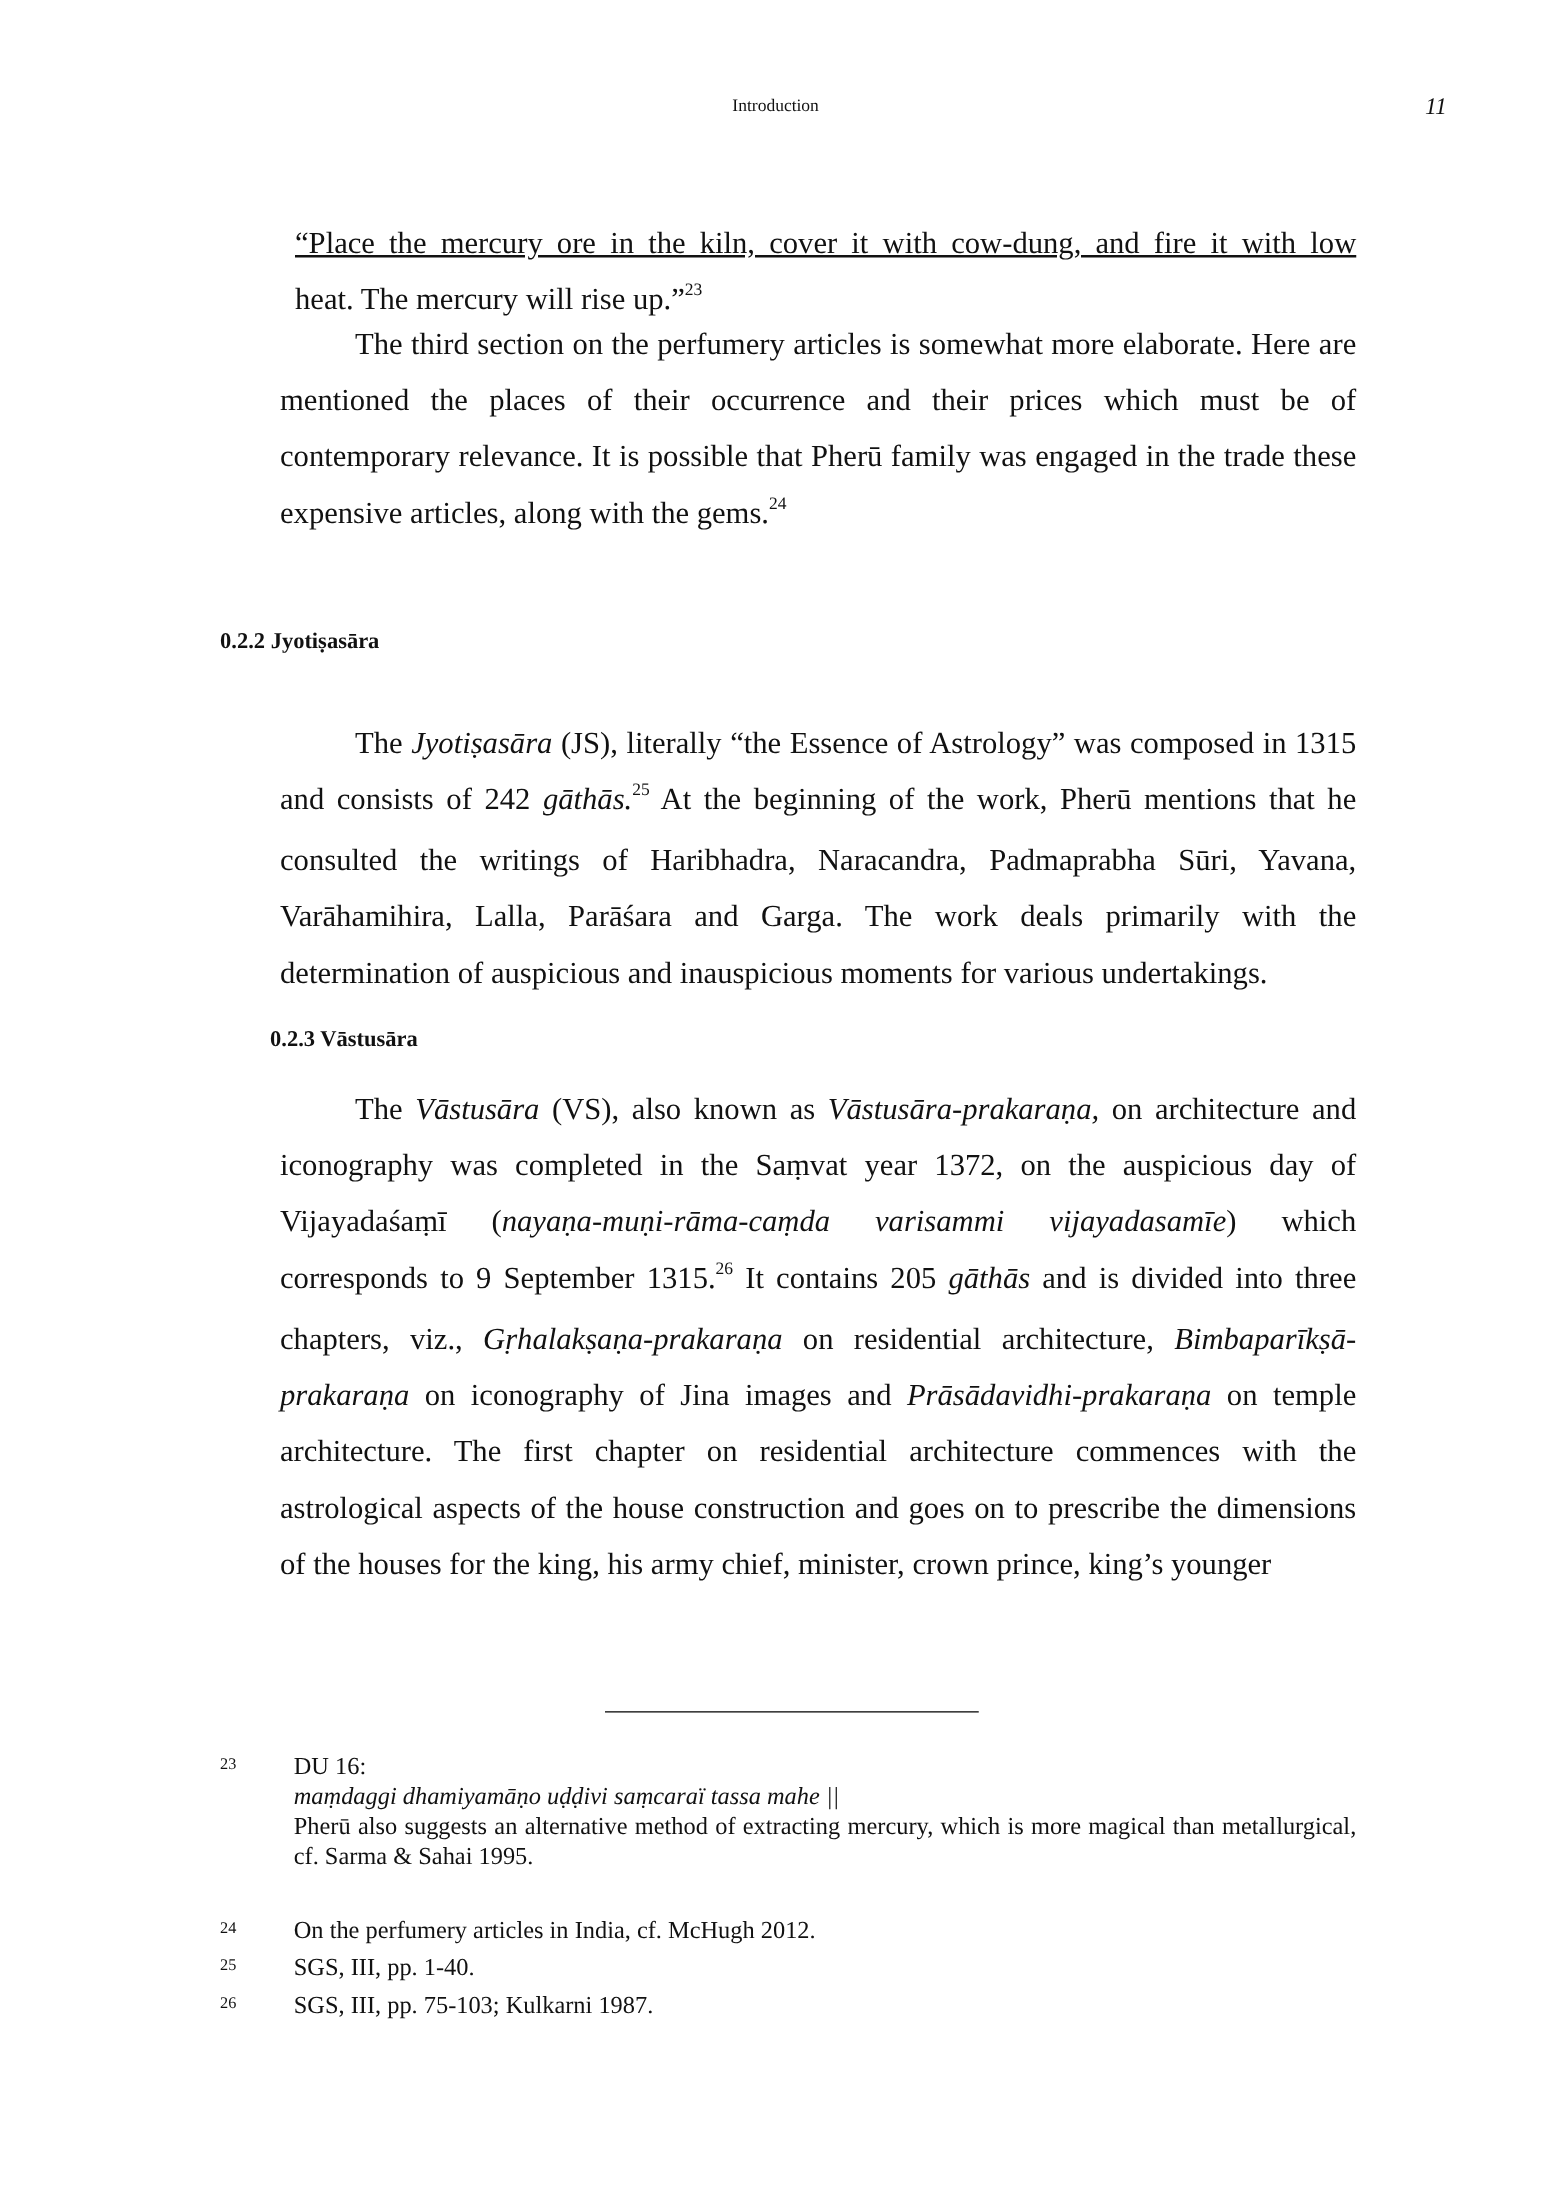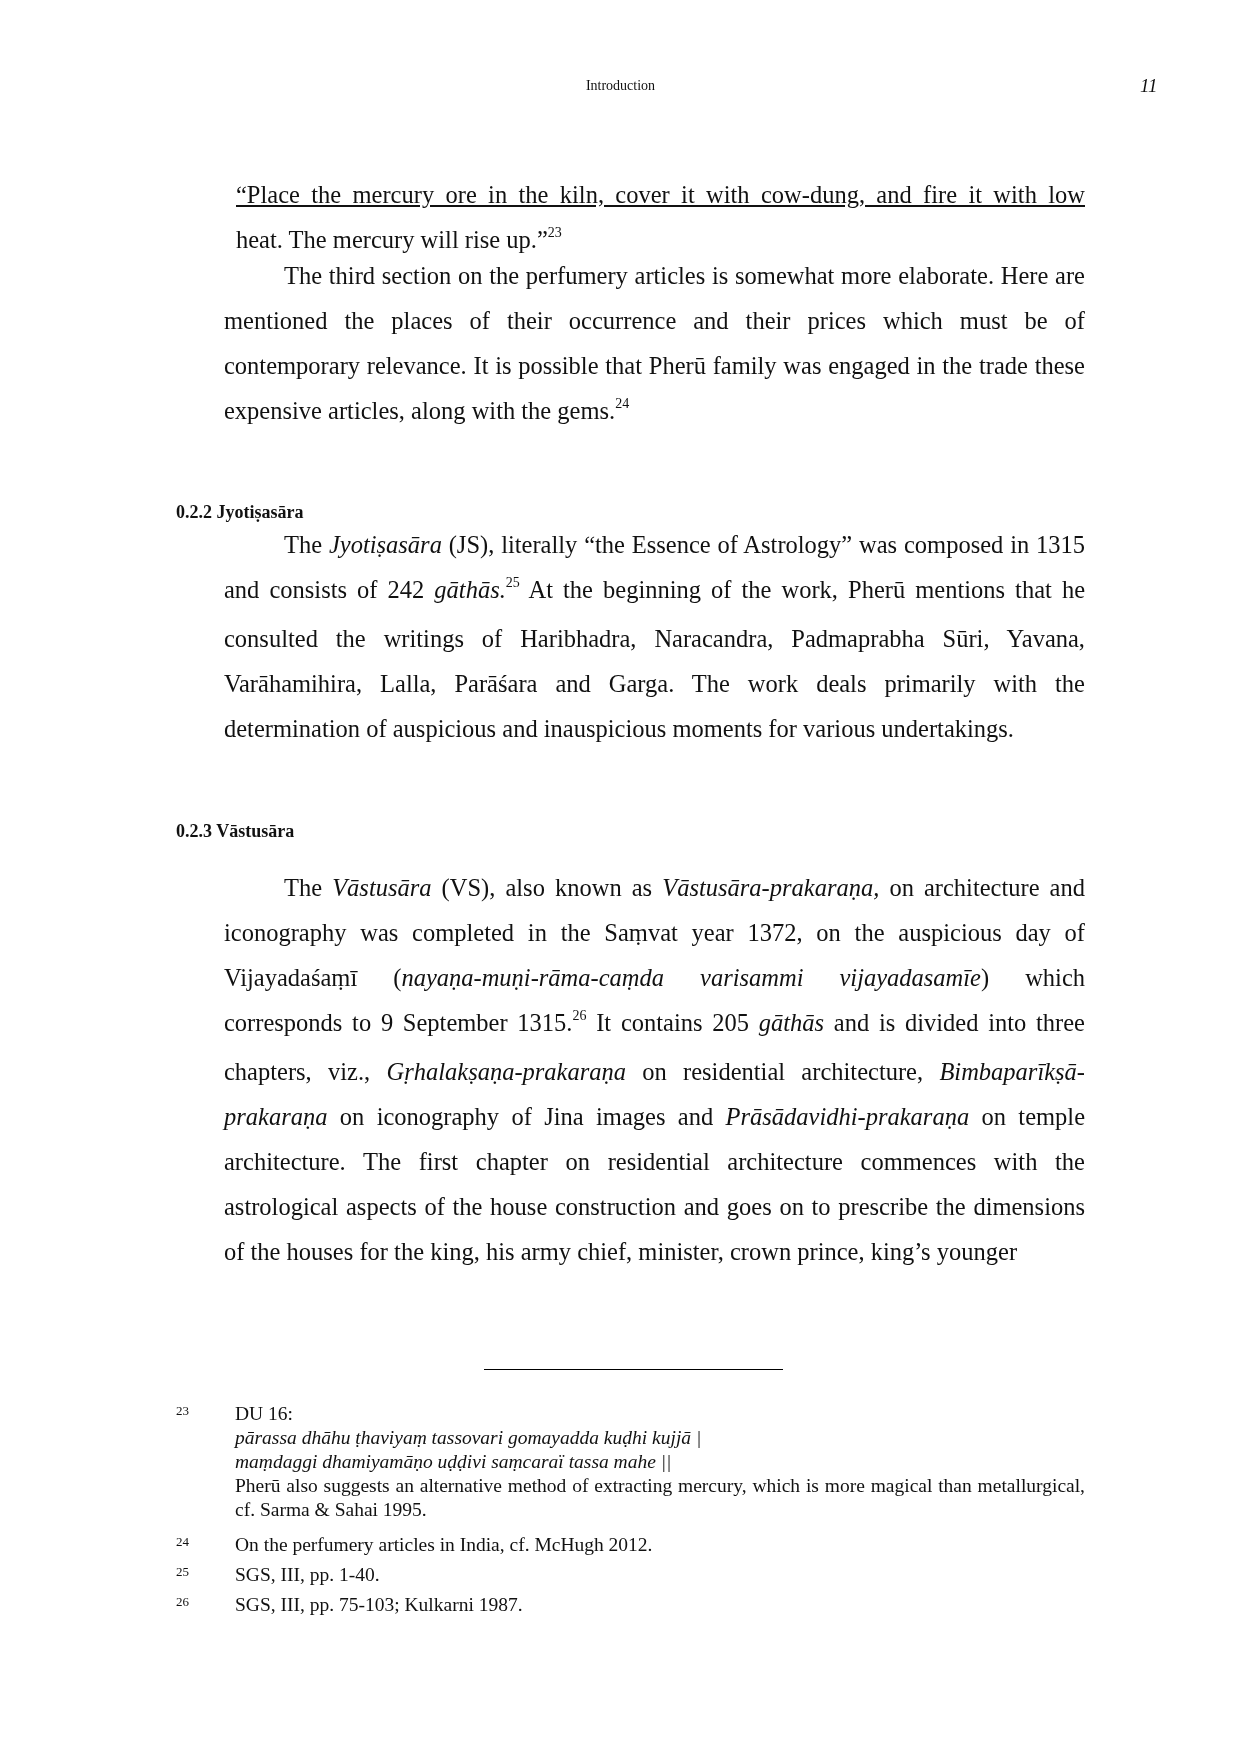--- a/index.html
+++ b/index.html
@@ -49,41 +49,40 @@
 </p>
 
 <div class="block" style="top:253px;">
   <p class="para indent">
     <span>The third section on the perfumery articles is somewhat more elaborate. Here are mentioned the places of their occurrence and their prices which must be of contemporary relevance. It is possible that Pherū family was engaged in the trade these expensive articles, along with the gems.</span><sup>24</sup>
   </p>
 </div>
 
 <div class="heading" style="top:498px;">0.2.2 Jyotiṣasāra</div>
 
-<div class="block" style="top:522px;">
+<div class="block" style="top:572px;">
   <p class="para indent">
     <span>The </span><em>Jyotiṣasāra</em><span> (JS), literally “the Essence of Astrology” was composed in 1315 and consists of 242 </span><em>gāthās.</em><sup>25</sup><span> At the beginning of the work, Pherū mentions that he consulted the writings of Haribhadra, Naracandra, Padmaprabha Sūri, Yavana, Varāhamihira, Lalla, Parāśara and Garga. The work deals primarily with the determination of auspicious and inauspicious moments for various undertakings.</span>
   </p>
 </div>
 
-<div class="heading" style="top:817px;">0.2.3 Vāstusāra</div>
+<div class="heading" style="top:817px;margin-left:40px;">0.2.3 Vāstusāra</div>
 
 <div class="block" style="top:865px;">
   <p class="para indent">
     <span>The </span><em>Vāstusāra</em><span> (VS), also known as </span><em>Vāstusāra-prakaraṇa,</em><span> on architecture and iconography was completed in the Saṃvat year 1372, on the auspicious day of Vijayadaśaṃī (</span><em>nayaṇa-muṇi-rāma-caṃda varisammi vijayadasamīe</em><span>) which corresponds to 9 September 1315.</span><sup>26</sup><span> It contains 205 </span><em>gāthās</em><span> and is divided into three chapters, viz., </span><em>Gṛhalakṣaṇa-prakaraṇa</em><span> on residential architecture, </span><em>Bimbaparīkṣā-prakaraṇa</em><span> on iconography of Jina images and </span><em>Prāsādavidhi-prakaraṇa</em><span> on temple architecture. The first chapter on residential architecture commences with the astrological aspects of the house construction and goes on to prescribe the dimensions of the houses for the king, his army chief, minister, crown prince, king’s younger</span>
   </p>
 </div>
 
 <div class="rule"></div>
 
 <div class="fn" style="top:1402px;">
   <span class="fn-num">23</span>
   <div class="fn-body">
     <span class="line">DU 16:</span>
-    <span class="line" style="font-style:italic;">pārassa dhāhu ṭhaviyaṃ tassovari gomayadda kuḍhi kujjā |</span>
     <span class="line" style="font-style:italic;">maṃdaggi dhamiyamāṇo uḍḍivi saṃcaraï tassa mahe ||</span>
     <span class="line">Pherū also suggests an alternative method of extracting mercury, which is more magical than metallurgical, cf. Sarma &amp; Sahai 1995.</span>
   </div>
 </div>
 
 <div class="fn" style="top:1533px;">
   <span class="fn-num">24</span>
   <div class="fn-body">On the perfumery articles in India, cf. McHugh 2012.</div>
 </div>
 

